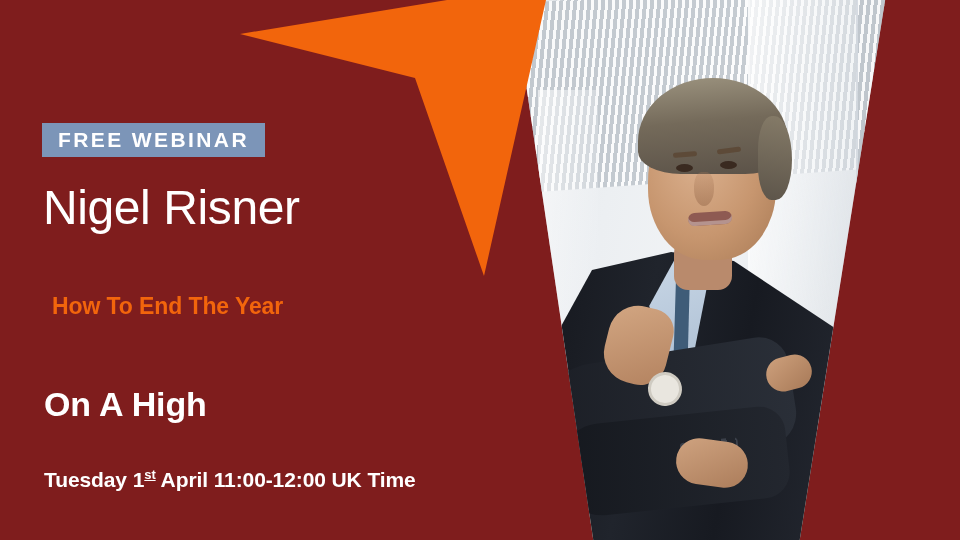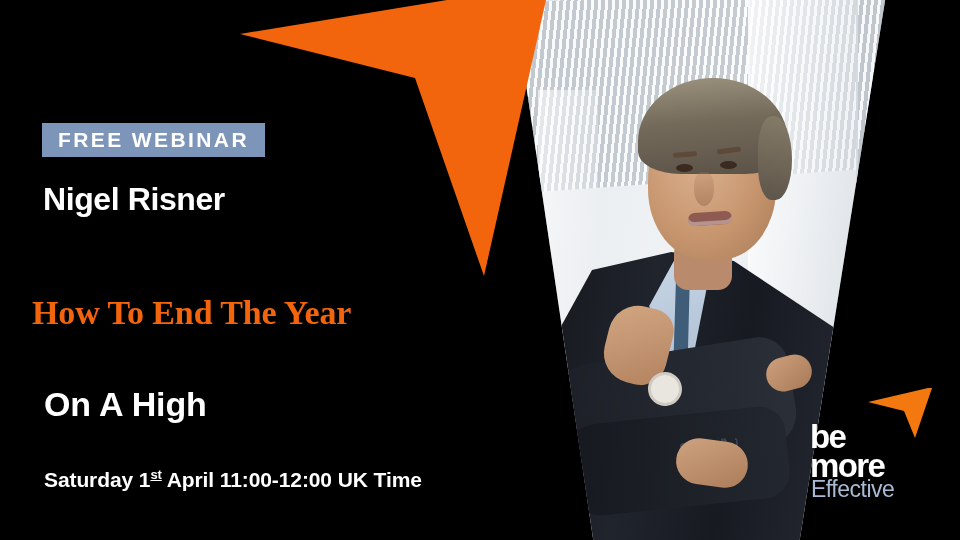--- a/index.html
+++ b/index.html
@@ -8,21 +8,21 @@
   body {
     font-family:"Liberation Sans", sans-serif;
     -webkit-font-smoothing:antialiased;
   }
 
   .banner {
     position:relative;
     width:960px;
     height:540px;
     overflow:hidden;
-    background:#000000;
+    background:#7f1d1d;
   }
 
   
   .photo-panel {
     position:absolute;
     left:0; top:0;
     width:960px; height:540px;
     clip-path: polygon(53.5% 0%, 92.2% 0%, 83.3% 100%, 61.8% 100%);
     overflow:hidden;
     z-index:1;
@@ -183,35 +183,34 @@
     background:#7c95b8;
     color:#ffffff;
     font-size:21px;
     font-weight:bold;
     letter-spacing:2.4px;
     line-height:1;
   }
   .speaker {
     position:absolute; left:43px; top:182px;
     color:#ffffff;
-    font-size:32px;
-    font-weight:bold;
+    font-size:48px;
+    font-weight:normal;
     letter-spacing:-0.4px;
     line-height:1.1;
     white-space:nowrap;
   }
   .headline-1 {
-    position:absolute; left:32px; top:294px;
+    position:absolute; left:52px; top:294px;
     color:#f2650c;
-    font-size:34px;
+    font-size:23px;
     font-weight:bold;
     letter-spacing:-0.1px;
     line-height:1.1;
     white-space:nowrap;
-    font-family:Liberation Serif, serif;
   }
   .headline-2 {
     position:absolute; left:44px; top:386px;
     color:#ffffff;
     font-size:34px;
     font-weight:bold;
     letter-spacing:-0.1px;
     line-height:1.1;
     white-space:nowrap;
   }
@@ -301,29 +300,19 @@
 
     <div class="badge">FREE WEBINAR</div>
 
     <div class="speaker">Nigel Risner</div>
 
     <div class="headline-1">How To End The Year</div>
 
     <div class="headline-2">On A High</div>
 
     <div class="datetime">
-      <span>Saturday 1</span><sup>st</sup><span> April 11:00-12:00 UK Time</span>
+      <span>Tuesday 1</span><sup>st</sup><span> April 11:00-12:00 UK Time</span>
     </div>
 
   </div>
 
-  <div class="logo">
-    <svg class="logo-arrow" viewBox="0 0 64 52">
-      <path d="M0,16 L60,2 L64,2 L47,52 L36,25 Z" fill="#f2780f"></path>
-    </svg>
-    <div class="logo-word">
-      <span class="l1">be</span>
-      <span class="l2">more</span>
-    </div>
-    <div class="logo-sub">Effective</div>
-  </div>
 
 </div>
 
 </body></html>

